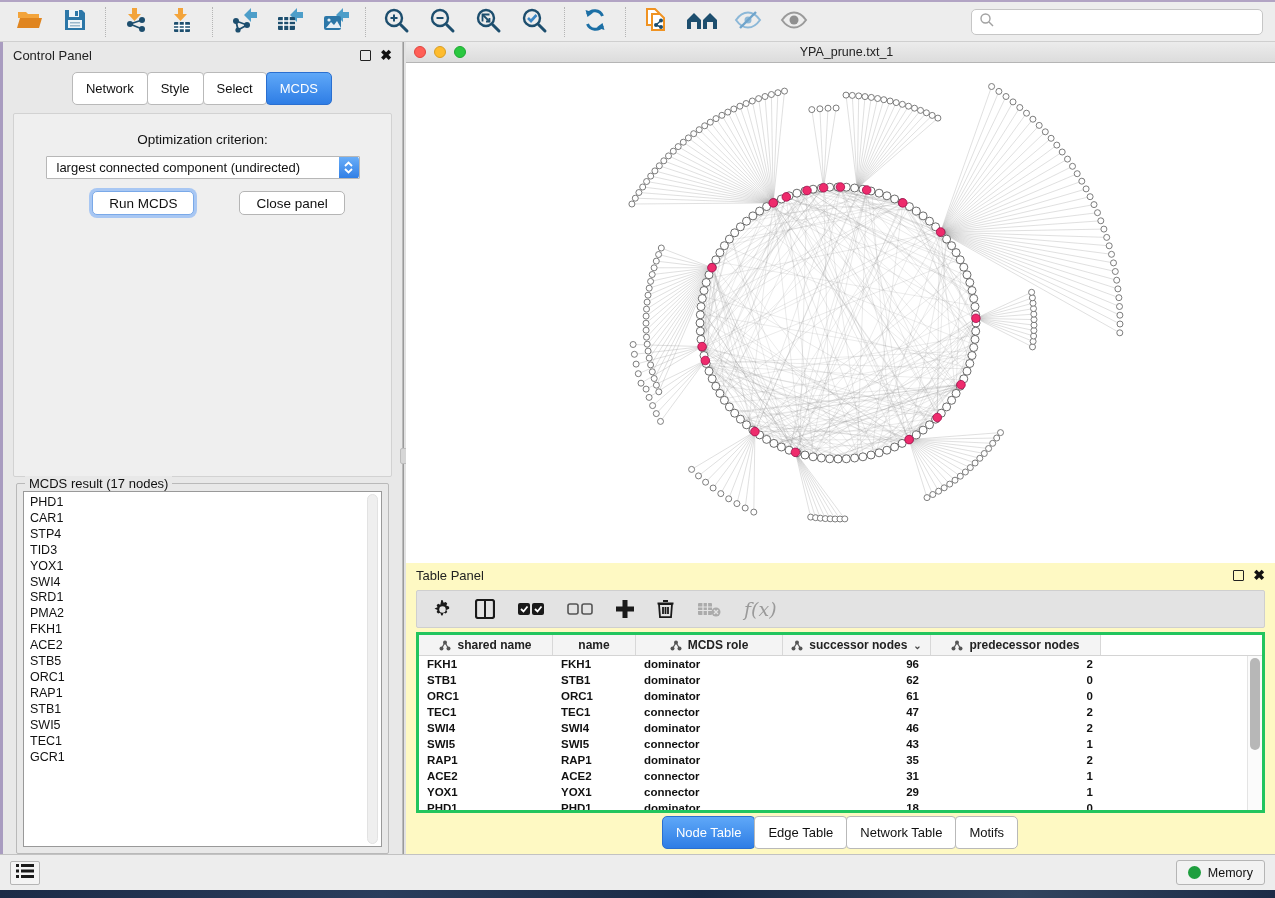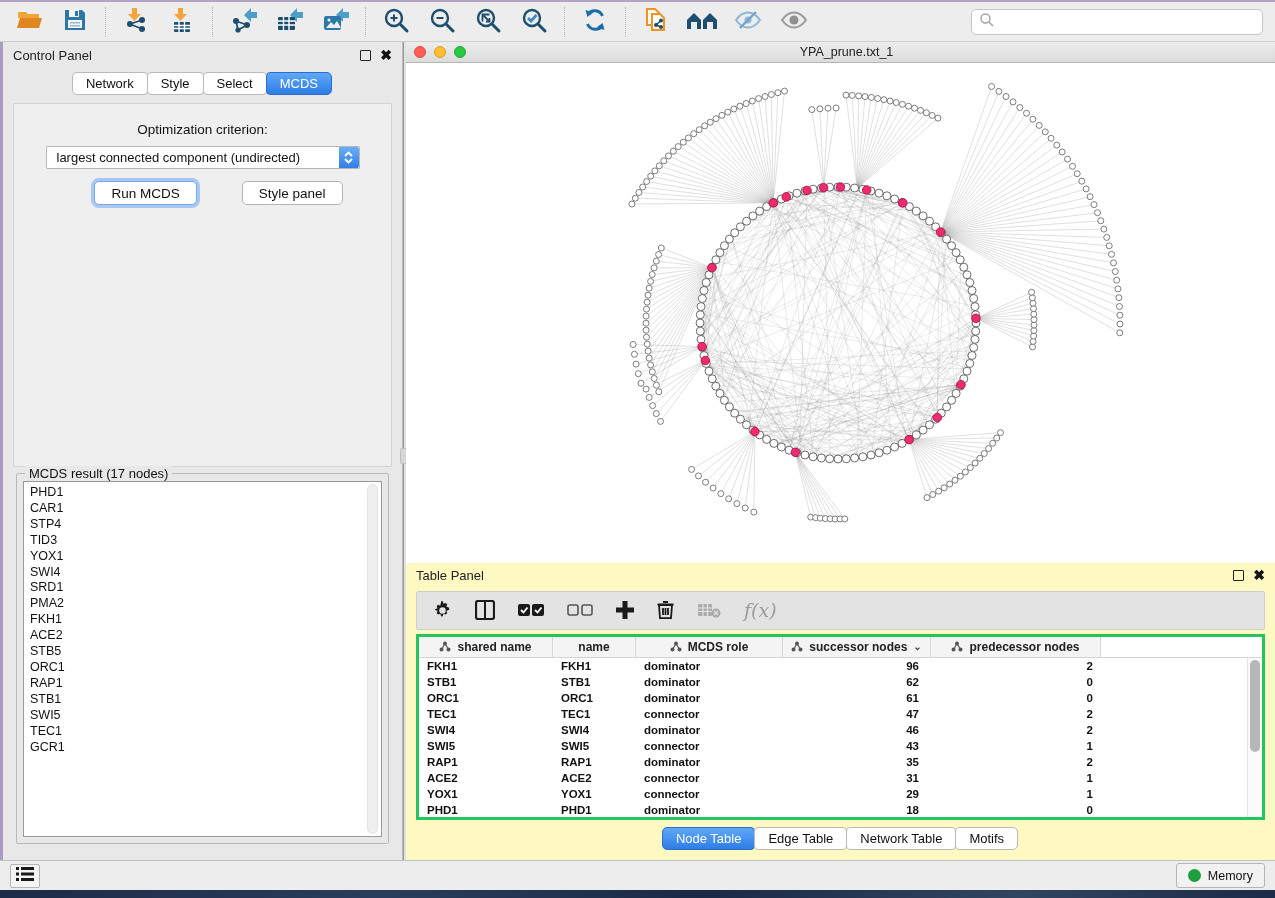--- a/index.html
+++ b/index.html
@@ -26,21 +26,21 @@
 
   
   .cpanel { width:400px; background:#e8e8e8; border-right:1px solid #bbb; display:flex; flex-direction:column; }
   .panel-titlerow { height:26px; display:flex; align-items:center; padding:0 10px; }
   .panel-title { font-size:13px; color:#222; }
   .panel-wicons { margin-left:auto; display:flex; align-items:center; gap:9px; }
   .wicon-float { width:11px; height:11px; border:1.6px solid #222; border-radius:1px; }
   .wicon-close { font-size:14px; font-weight:bold; color:#111; line-height:11px; }
 
   .tabsrow { display:flex; justify-content:center; margin:4px 0 6px; }
-  .tab { height:23px; padding:0 13px; background:#fff; border:1px solid #b9b9b9; margin-left:-1px;
+  .tab { height:33px; padding:0 13px; background:#fff; border:1px solid #b9b9b9; margin-left:-1px;
          font-size:13px; color:#111; display:flex; align-items:center; border-radius:4px; }
   .tab.active { background:linear-gradient(#5fa8f8,#2e7de5); border-color:#2a6fd0; color:#fff; }
 
   .subpanel { margin:2px 10px 0; height:364px; background:#efefef; border:1px solid #d2d2d2; border-radius:2px;
               display:flex; flex-direction:column; align-items:center; }
   .optlabel { margin-top:18px; font-size:13.5px; color:#111; }
   .combo { margin-top:9px; width:314px; height:23px; background:#fff; border:1px solid #b7b7b7; border-radius:1px;
            display:flex; align-items:center; overflow:hidden; }
   .combo-text { flex:1; font-size:13px; color:#111; padding-left:10px; white-space:nowrap; }
   .combo-step { width:20px; height:23px; background:linear-gradient(#6cb0f9,#2e7de5); display:flex; flex-direction:column;
@@ -98,21 +98,21 @@
   .tcell { font-size:11.5px; color:#111; display:flex; align-items:center; }
   .tcell.c0, .tcell.c1, .tcell.c2 { padding-left:8px; }
   .tcell.c3 { justify-content:flex-end; padding-right:12px; }
   .tcell.c4 { justify-content:flex-end; padding-right:8px; }
   .tscroll { position:absolute; top:21px; right:0; bottom:0; width:15px; background:#fbfbfb; border-left:1px solid #e4e4e4; }
   .tthumb { position:absolute; top:2px; left:2px; width:10px; height:92px; background:#b7b7b7; border-radius:6px; }
 
   .bottabs { height:31px; display:flex; justify-content:center; align-items:center; }
 
   
-  .statusbar { height:30px; background:#ededed; border-top:1px solid #c2c2c2; display:flex; align-items:center;
+  .statusbar { height:36px; background:#ededed; border-top:1px solid #c2c2c2; display:flex; align-items:center;
                padding:0 10px; }
   .listbtn { width:30px; height:24px; background:#f4f4f4; border:1px solid #b5b5b5; border-radius:2px;
              display:flex; align-items:center; justify-content:center; }
   .membtn { margin-left:auto; height:25px; padding:0 11px; background:#f2f2f2; border:1px solid #b5b5b5;
             border-radius:3px; display:flex; align-items:center; gap:7px; font-size:12.5px; color:#111; }
   .memdot { width:13px; height:13px; border-radius:50%; background:#1e9e3e; }
 </style>
 </head>
 <body>
 
@@ -291,21 +291,21 @@
             <svg width="9" height="6" viewBox="0 0 9 6">
                 <path fill="none" stroke="#fff" stroke-width="1.8" d="M1 5l3.5-3.5L8 5"></path>
               </svg>
             <svg width="9" height="6" viewBox="0 0 9 6">
                 <path fill="none" stroke="#fff" stroke-width="1.8" d="M1 1l3.5 3.5L8 1"></path>
               </svg>
           </span>
         </div>
         <div class="btnrow">
           <div class="pushbtn focusring">Run MCDS</div>
-          <div class="pushbtn">Style panel</div>
+          <div class="pushbtn">Close panel</div>
         </div>
       </div>
 
       <div class="groupbox">
         <span class="grouplegend">MCDS result (17 nodes)</span>
         <div class="mcds-listwrap">
           <div class="mcds-list">
               <div>PHD1</div>
               <div>CAR1</div>
               <div>STP4</div>

